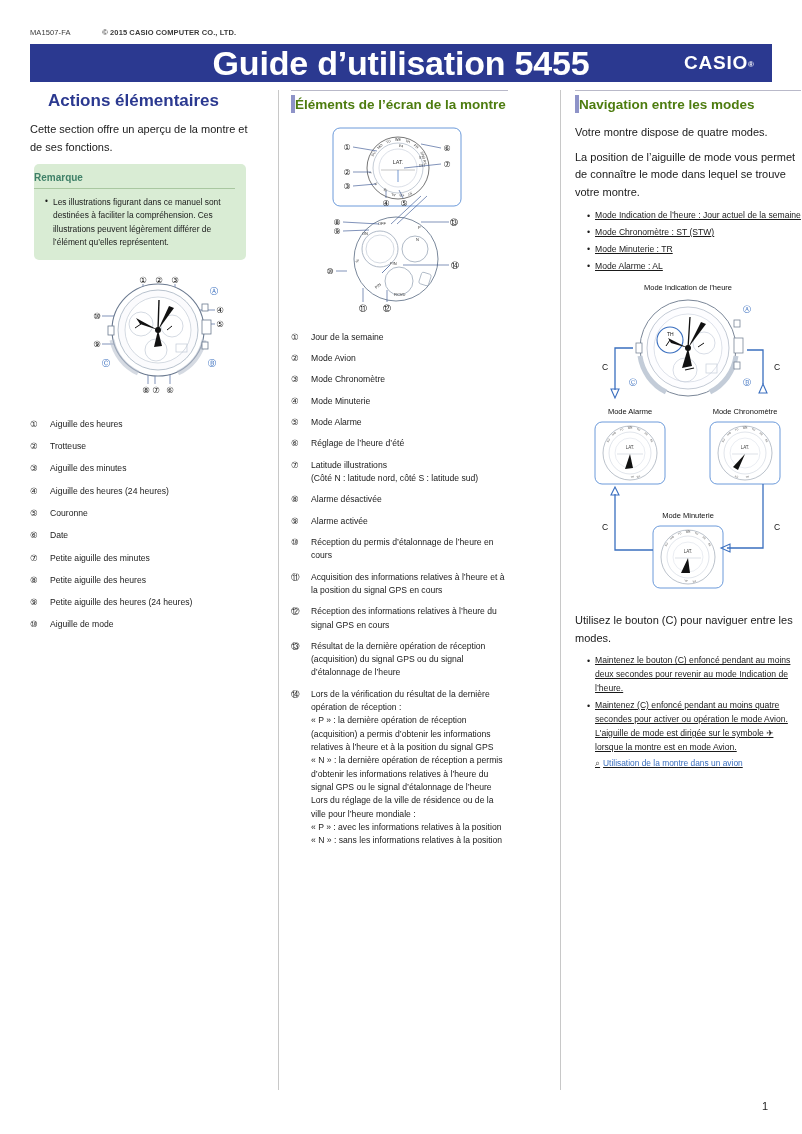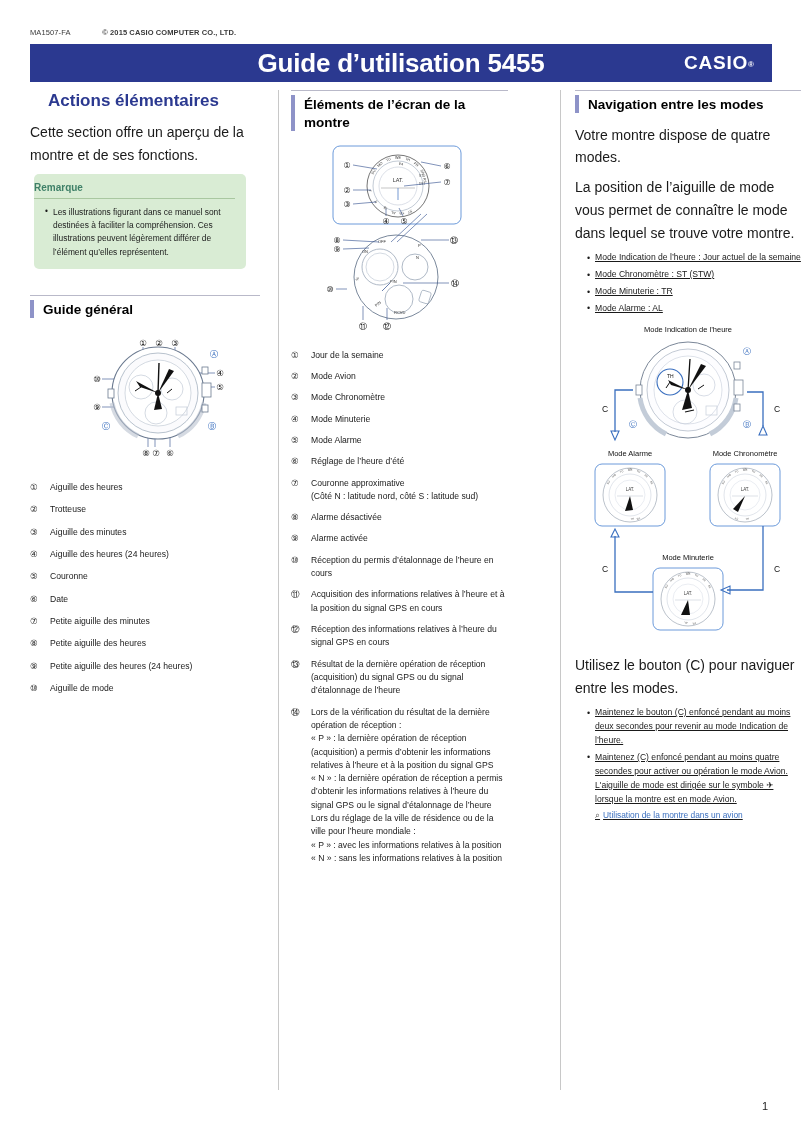--- a/index.html
+++ b/index.html
@@ -39,21 +39,21 @@
     left: 30px;
     width: 742px;
     height: 38px;
     background: #2b3990;
     display: flex;
     align-items: center;
     justify-content: center;
   }
   .title-band .doc-title {
     color: #ffffff;
-    font-size: 26px;
+    font-size: 34px;
     font-weight: bold;
     letter-spacing: -0.2px;
     line-height: 1;
   }
   .casio-logo {
     position: absolute;
     right: 18px;
     top: 50%;
     transform: translateY(-50%);
     color: #ffffff;
@@ -90,43 +90,43 @@
   
   .h1-blue {
     color: #2b3990;
     font-size: 17px;
     font-weight: bold;
     margin: 0 0 10px 18px;
     line-height: 1.25;
   }
   .h2-bar {
     position: relative;
-    padding-left: 13px;
+    padding-left: 4px;
     padding-top: 5px;
     margin: 0 0 10px 0;
     border-top: 1px solid #b9b9c9;
     font-size: 13.5px;
     font-weight: bold;
-    color: #000000;
+    color: #4d7c0f;
     line-height: 1.32;
   }
   .h2-bar::before {
     content: "";
     position: absolute;
     left: 0;
     top: 4px;
     bottom: 1px;
     width: 4px;
     background: #8e93c8;
   }
   .h2-top-space { margin-top: 26px; }
 
   
   p.body {
-    font-size: 14px;
+    font-size: 11px;
     line-height: 1.62;
     margin: 0 0 7px 0;
     color: #1a1a1a;
   }
   ul.bullets {
     margin: 2px 0 6px 0;
     padding-left: 12px;
     list-style: none;
   }
   ul.bullets > li {
@@ -251,21 +251,20 @@
     <p class="body">Cette section offre un aperçu de la montre et de ses fonctions.</p>
 
     <div class="note-box">
       <div class="note-title">Remarque</div>
       <div class="note-rule"></div>
       <ul>
         <li>Les illustrations figurant dans ce manuel sont destinées à faciliter la compréhension. Ces illustrations peuvent légèrement différer de l’élément qu’elles représentent.</li>
       </ul>
     </div>
 
-    <div class="h2-bar h2-top-space">Guide général</div>
 
     <div class="fig">
       <svg width="230" height="140" viewBox="0 0 230 140">
         <g stroke="#2b4a8c" stroke-width="0.6" fill="none">
 
           <line x1="113" y1="18" x2="113" y2="55"></line>
           <line x1="129" y1="18" x2="129" y2="48"></line>
           <line x1="145" y1="18" x2="145" y2="42"></line>
           <line x1="113" y1="55" x2="103" y2="62"></line>
           <line x1="145" y1="42" x2="140" y2="48"></line>
@@ -495,21 +494,21 @@
       <li>
           <span class="num">⑤</span>
           <span class="txt">Mode Alarme</span>
         </li>
       <li>
           <span class="num">⑥</span>
           <span class="txt">Réglage de l’heure d’été</span>
         </li>
       <li>
           <span class="num">⑦</span>
-          <span class="txt">Couronne approximative
+          <span class="txt">Latitude illustrations
 (Côté N : latitude nord, côté S : latitude sud)</span>
         </li>
       <li>
           <span class="num">⑧</span>
           <span class="txt">Alarme désactivée</span>
         </li>
       <li>
           <span class="num">⑨</span>
           <span class="txt">Alarme activée</span>
         </li>

